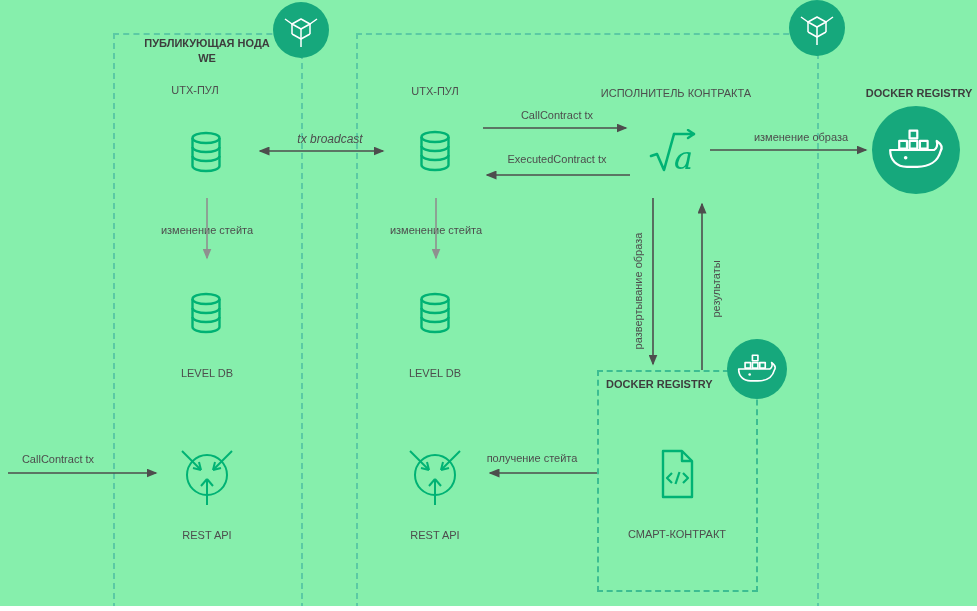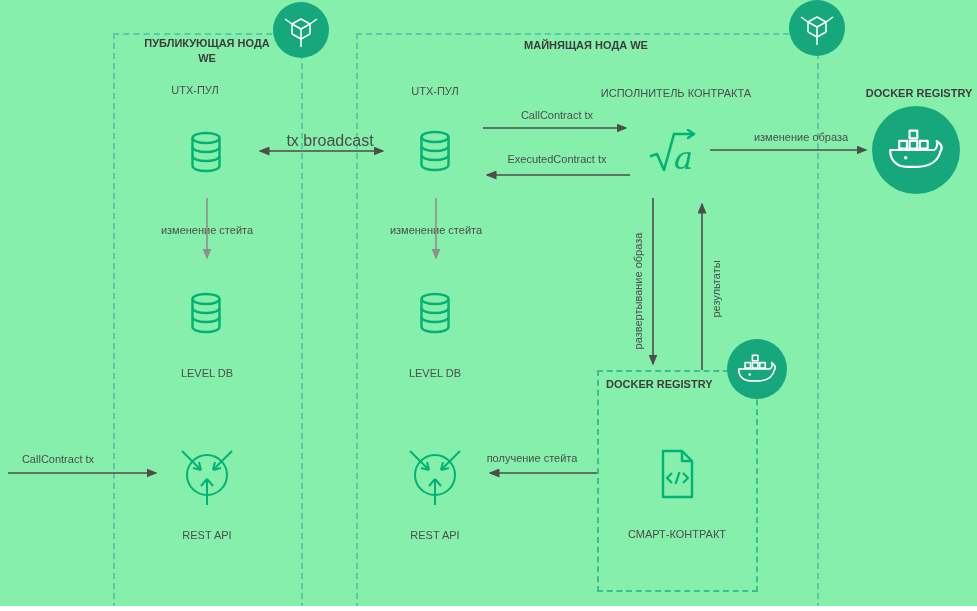--- a/index.html
+++ b/index.html
@@ -5,42 +5,41 @@
   html,body{margin:0;padding:0;background:#ffffff;}
   #canvas{
     position:relative;width:977px;height:606px;overflow:hidden;
     font-family:"Liberation Sans","DejaVu Sans",sans-serif;
     background:#86efac;
   }
   .box{position:absolute;border:2px dashed #5bcaa4;background:transparent;}
   .box-runtime{border-color:#3cbd92;}
   .lbl{position:absolute;transform:translateX(-50%);white-space:nowrap;
        font-size:11px;color:#4d4d4d;text-align:center;}
-  .lbl12{font-size:16px;}
+  .lbl12{font-size:12px;font-style:italic;}
   .vlbl{position:absolute;transform:translate(-50%,-50%) rotate(-90deg);
         white-space:nowrap;font-size:11px;color:#4d4d4d;}
   .title{position:absolute;font-weight:bold;font-size:11px;color:#3d3d3d;
          text-align:center;line-height:1.35;}
   .badge{position:absolute;border-radius:50%;background:#16a87c;
          display:flex;align-items:center;justify-content:center;}
   .icon{position:absolute;}
   svg{display:block;}
   #arrows{position:absolute;left:0;top:0;pointer-events:none;}
 </style>
 </head>
 <body>
 
 <div id="canvas">
 
   <div class="box" style="left:113px;top:33px;width:186px;height:572px"></div>
   <div class="box" style="left:356px;top:33px;width:459px;height:572px"></div>
   <div class="box box-runtime" style="left:597px;top:370px;width:157px;height:218px"></div>
 
   <div class="title" style="left:137px;top:36px;width:140px">ПУБЛИКУЮЩАЯ НОДА WE</div>
-  <div class="title" style="left:456px;top:38px;width:260px">МАЙНЯЩАЯ НОДА WE</div>
   <div class="title" style="left:606px;top:377px;width:140px;text-align:left">DOCKER REGISTRY</div>
   <div class="title" style="left:839px;top:86px;width:160px">DOCKER REGISTRY</div>
 
   <div class="lbl" style="left:195px;top:84px">UTX-ПУЛ</div>
   <div class="lbl" style="left:435px;top:85px">UTX-ПУЛ</div>
   <div class="lbl" style="left:676px;top:87px">ИСПОЛНИТЕЛЬ КОНТРАКТА</div>
   <div class="lbl" style="left:207px;top:224px">изменение стейта</div>
   <div class="lbl" style="left:436px;top:224px">изменение стейта</div>
   <div class="lbl" style="left:207px;top:367px">LEVEL DB</div>
   <div class="lbl" style="left:435px;top:367px">LEVEL DB</div>

